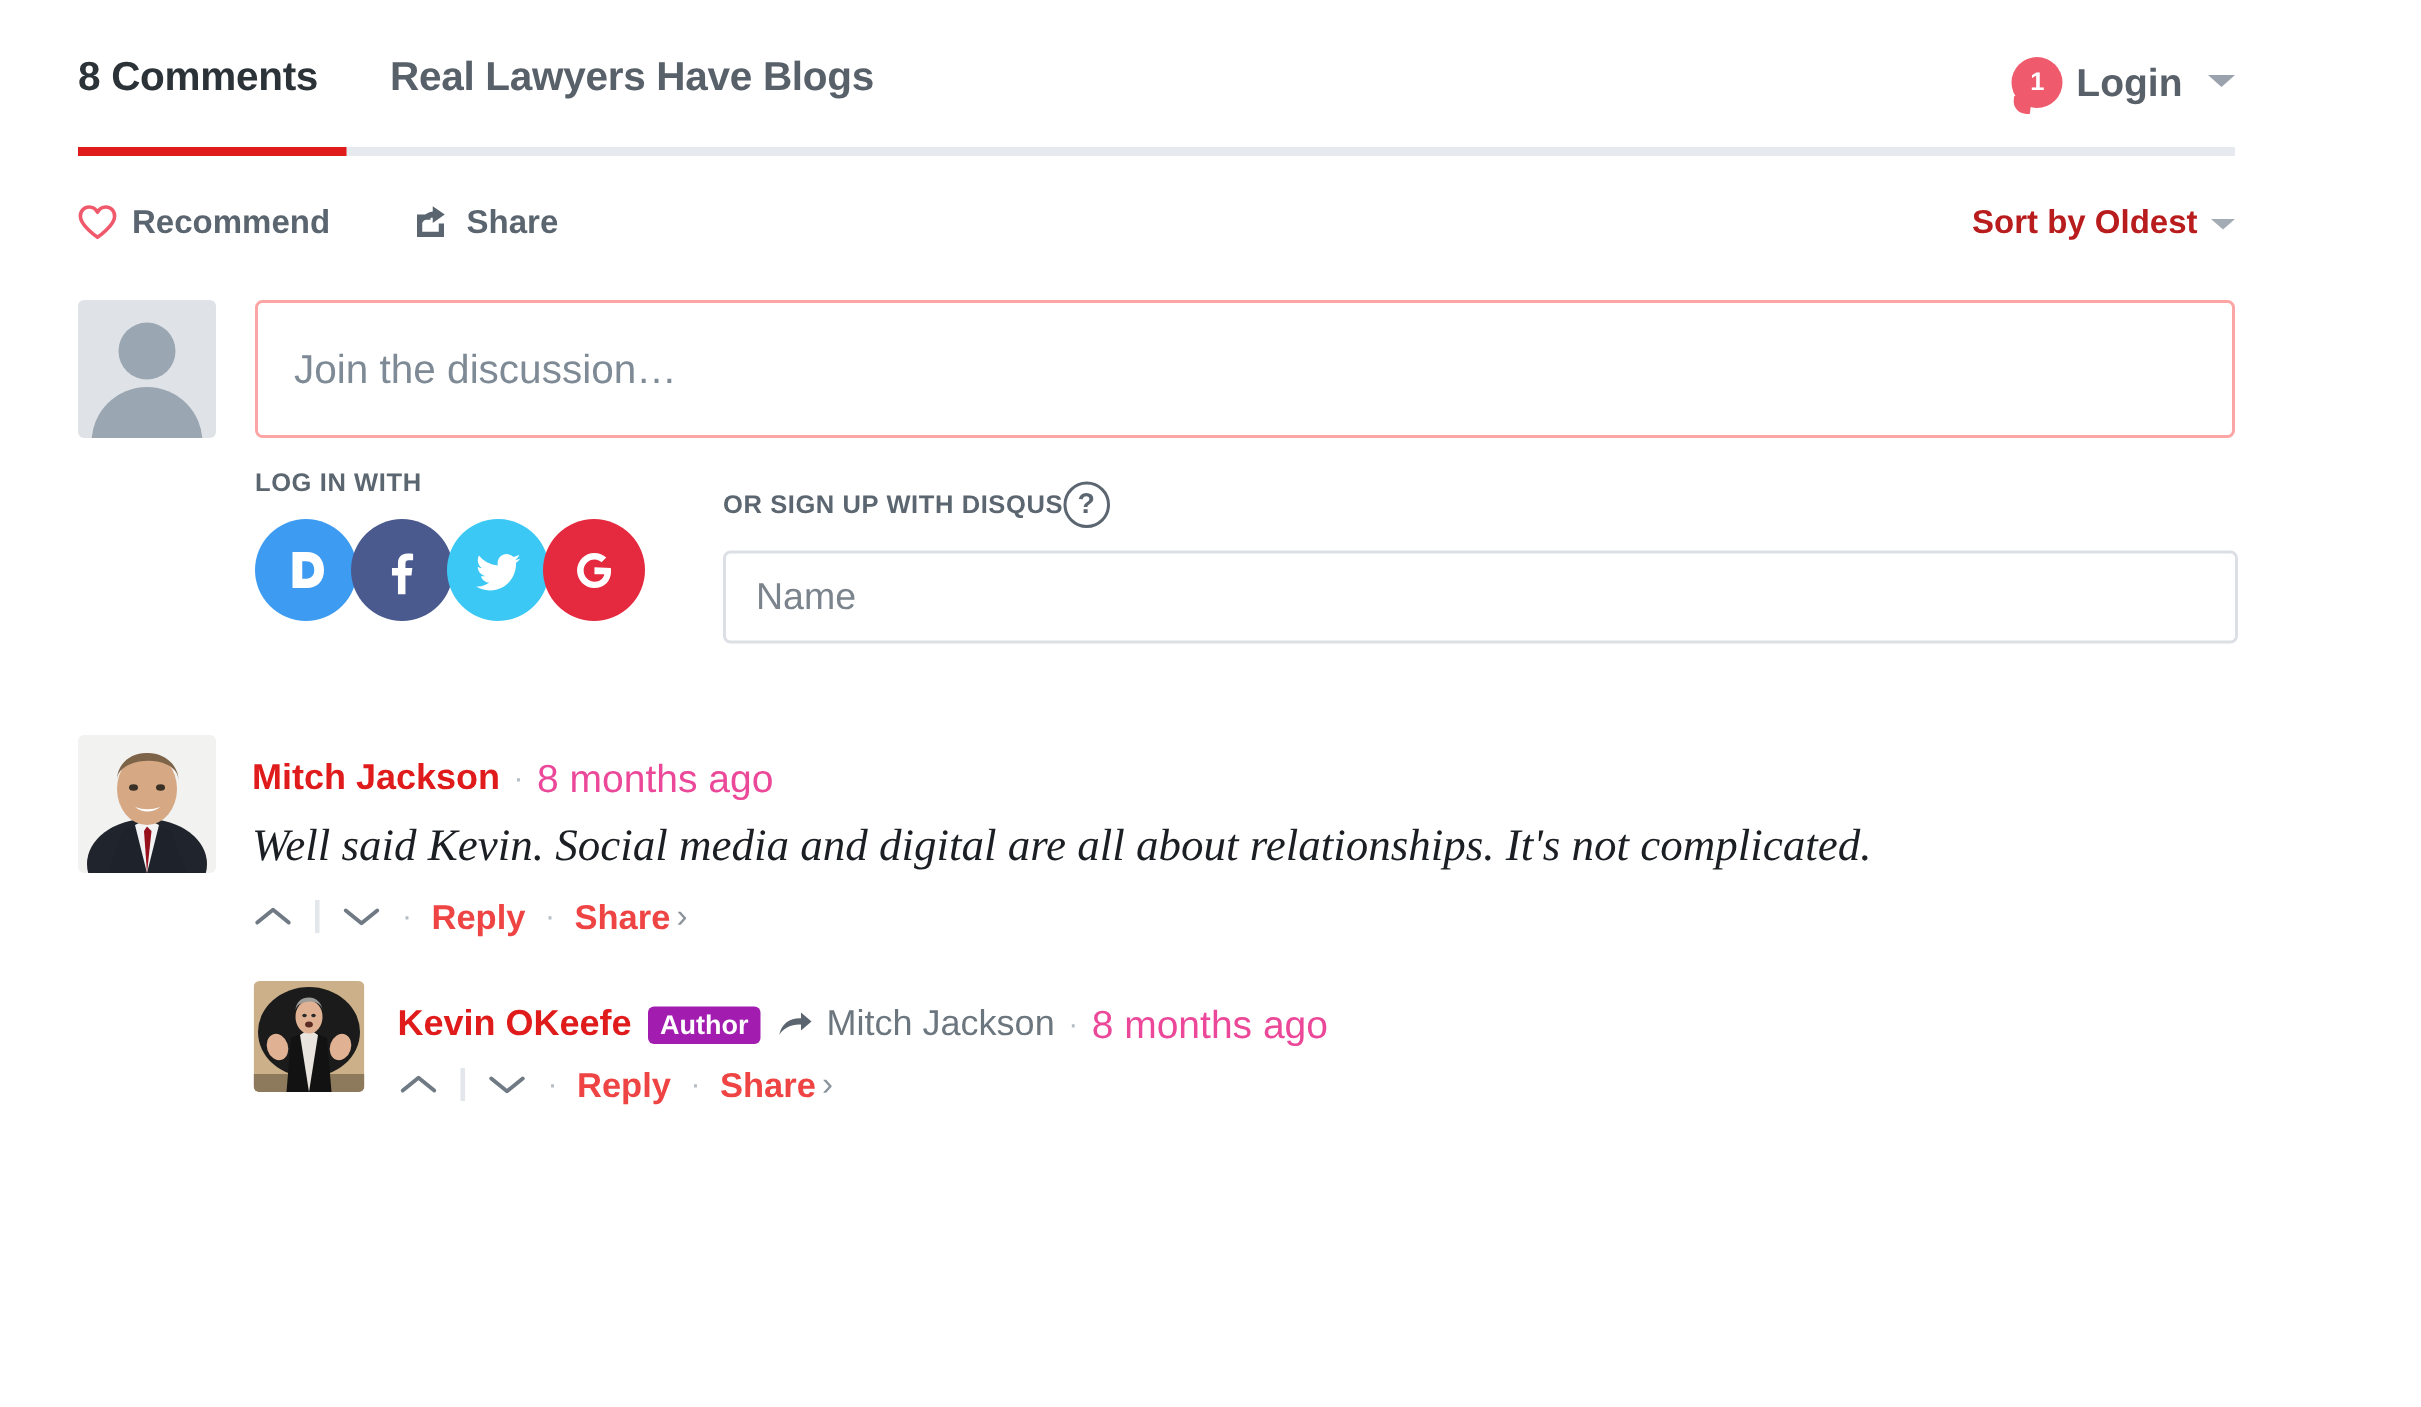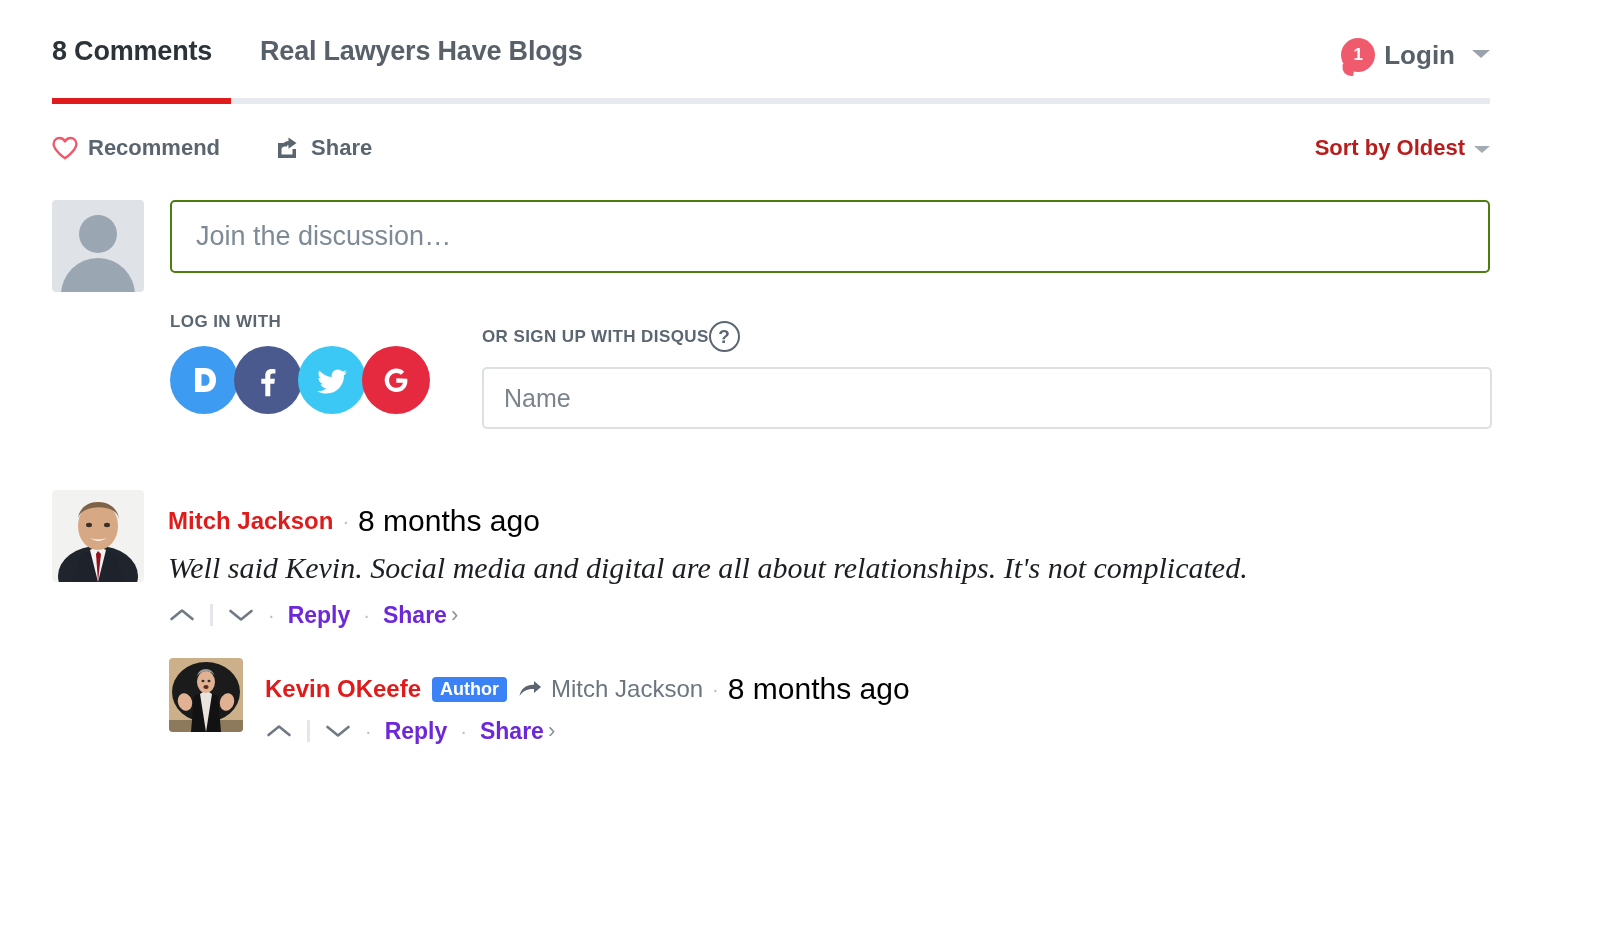--- a/index.html
+++ b/index.html
@@ -179,22 +179,22 @@
     position: absolute;
     left: 50%; top: 58px;
     transform: translateX(-50%);
     width: 74px; height: 58px;
     border-radius: 40px 40px 0 0;
     background: #9aa6b2;
   }
   .textarea-box {
     margin-left: 26px;
     flex: 1;
-    height: 73px;
-    border: 2px solid #4d7c0f;
+    height: 92px;
+    border: 2px solid #fca5a5;
     border-radius: 5px;
     background: #fff;
     display: flex;
     align-items: center;
     padding: 0 24px;
     cursor: text;
   }
   .textarea-placeholder {
     font-size: 27px;
     color: #7e8a95;
@@ -314,21 +314,21 @@
   }
   .c-author {
     font-size: 24px;
     font-weight: bold;
     color: #e01b1b;
     cursor: pointer;
     white-space: nowrap;
   }
   .author-badge {
     display: inline-block;
-    background: #3b82f6;
+    background: #a21caf;
     color: #fff;
     font-size: 18px;
     font-weight: bold;
     padding: 3px 8px 4px;
     border-radius: 4px;
     margin-left: 11px;
     white-space: nowrap;
   }
   .reply-arrow {
     margin-left: 11px;
@@ -341,22 +341,22 @@
     margin-left: 9px;
     white-space: nowrap;
     cursor: pointer;
   }
   .c-dot {
     color: #b6bdc4;
     font-size: 20px;
     margin: 0 9px;
   }
   .c-time {
-    font-size: 30px;
-    color: #000000;
+    font-size: 26px;
+    color: #ec4899;
     white-space: nowrap;
     cursor: pointer;
   }
   .c-text {
     margin-top: 11px;
     font-family: "Liberation Serif", "DejaVu Serif", serif;
     font-size: 30px;
     line-height: 1.37;
     color: #1b1f23;
     max-width: 1230px;
@@ -377,21 +377,21 @@
   }
   .vote-sep {
     width: 3px; height: 22px;
     background: #e3e6ea;
     margin: 0 14px;
   }
   .f-dot { color: #b6bdc4; font-size: 20px; margin: 0 13px; }
   .f-link {
     font-size: 23px;
     font-weight: bold;
-    color: #6d28d9;
+    color: #ef4444;
     cursor: pointer;
     white-space: nowrap;
   }
   .f-chev { font-size: 22px; color: #8b949d; margin-left: 4px; }
 </style>
 </head>
 <body>
 
 <div id="root">
 

